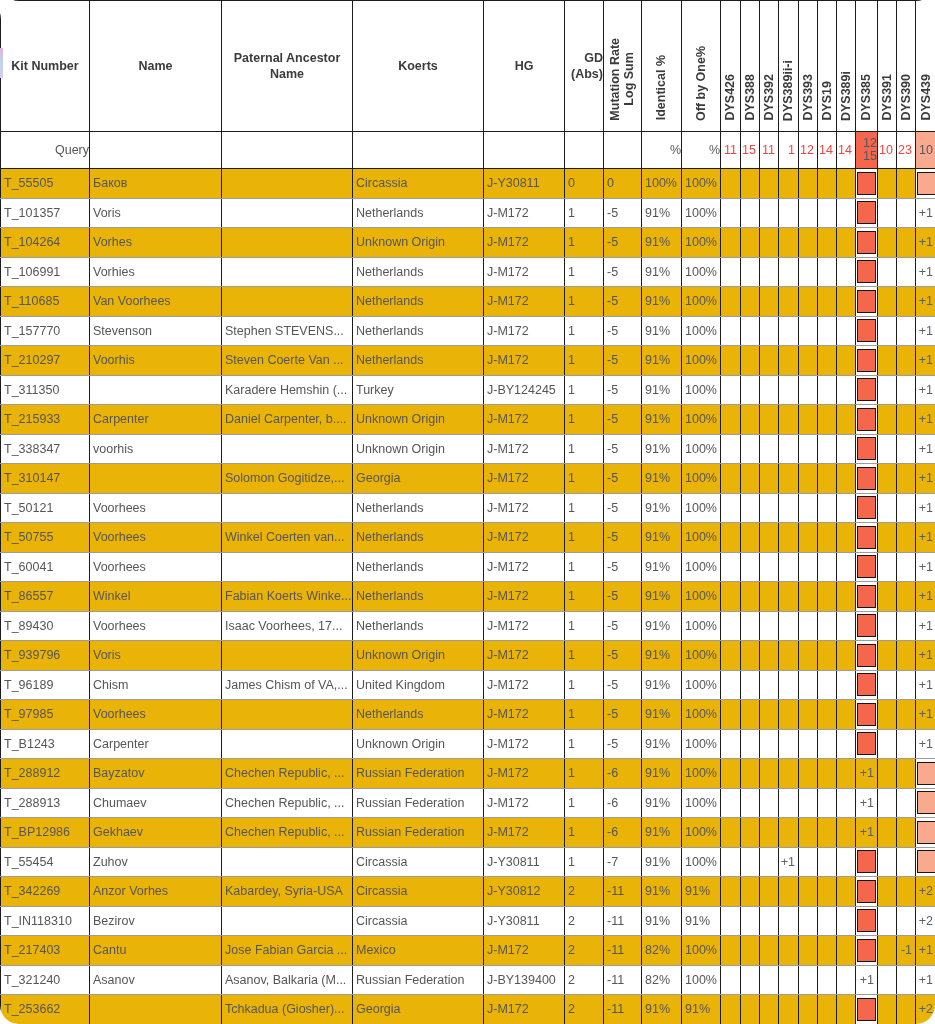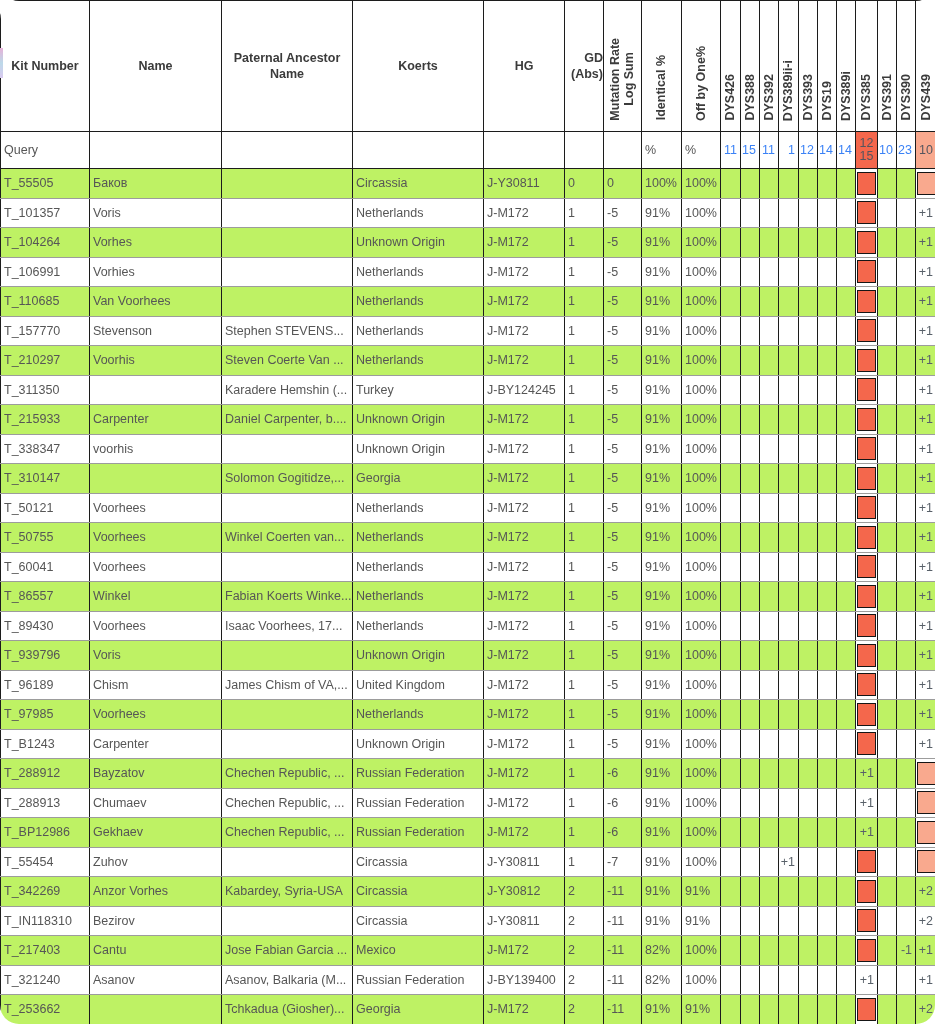--- a/index.html
+++ b/index.html
@@ -11,29 +11,29 @@
         padding:0;overflow:hidden;white-space:nowrap;
         font-size:12.5px;color:#565656;}
   thead tr{height:131px;}
   thead th{border:1px solid #1c1c1c;font-weight:bold;color:#3b3b3b;
            vertical-align:middle;text-align:center;white-space:pre-line;line-height:1.3;}
   thead th.left{text-align:right;padding-left:2px;}
   thead th.rot{vertical-align:bottom;}
   .vt{display:inline-block;writing-mode:vertical-rl;transform:rotate(180deg);
       white-space:pre-line;line-height:1.15;padding-top:6px;font-size:12.5px;}
   tr.query{height:37px;}
-  tr.query td{border-top:1px solid #1c1c1c;border-bottom:1px solid #1c1c1c;}
+  tr.query td{border-top:1px solid #1c1c1c;border-bottom:1px solid #1c1c1c;text-align:right;}
   .qkit{padding-left:3px;}
   .q-pct{padding-left:3px;}
-  .q-num{text-align:right;padding-right:3px;color:#3b82f6;}
+  .q-num{text-align:right;padding-right:3px;color:#ef4444;}
   .q385{background:#F4674C;white-space:pre-line;line-height:13px;text-align:center;
         color:#55555e;}
   .q439{background:#F9A98E;text-align:right;padding-right:3px;color:#55555e;}
   tr.r{height:29.5px;}
-  tr.alt{background:#bef264;}
+  tr.alt{background:#eab308;}
   td.txt{padding-left:3px;}
   td.mk{text-align:right;padding-right:3px;color:#586069;}
   td.blockcell{background:#fff;text-align:center;vertical-align:middle;}
   .blk{width:17px;height:21px;margin:0 auto;border:1px solid #151515;}
   .blk.strong{background:#F4674C;}
   .blk.light{background:#F9A98E;}
   .artifact{position:absolute;left:0;top:48px;width:3px;height:30px;
             background:linear-gradient(#e6b2d8,#bcd9e9,#d9c9ef);}
 </style>
 </head>

